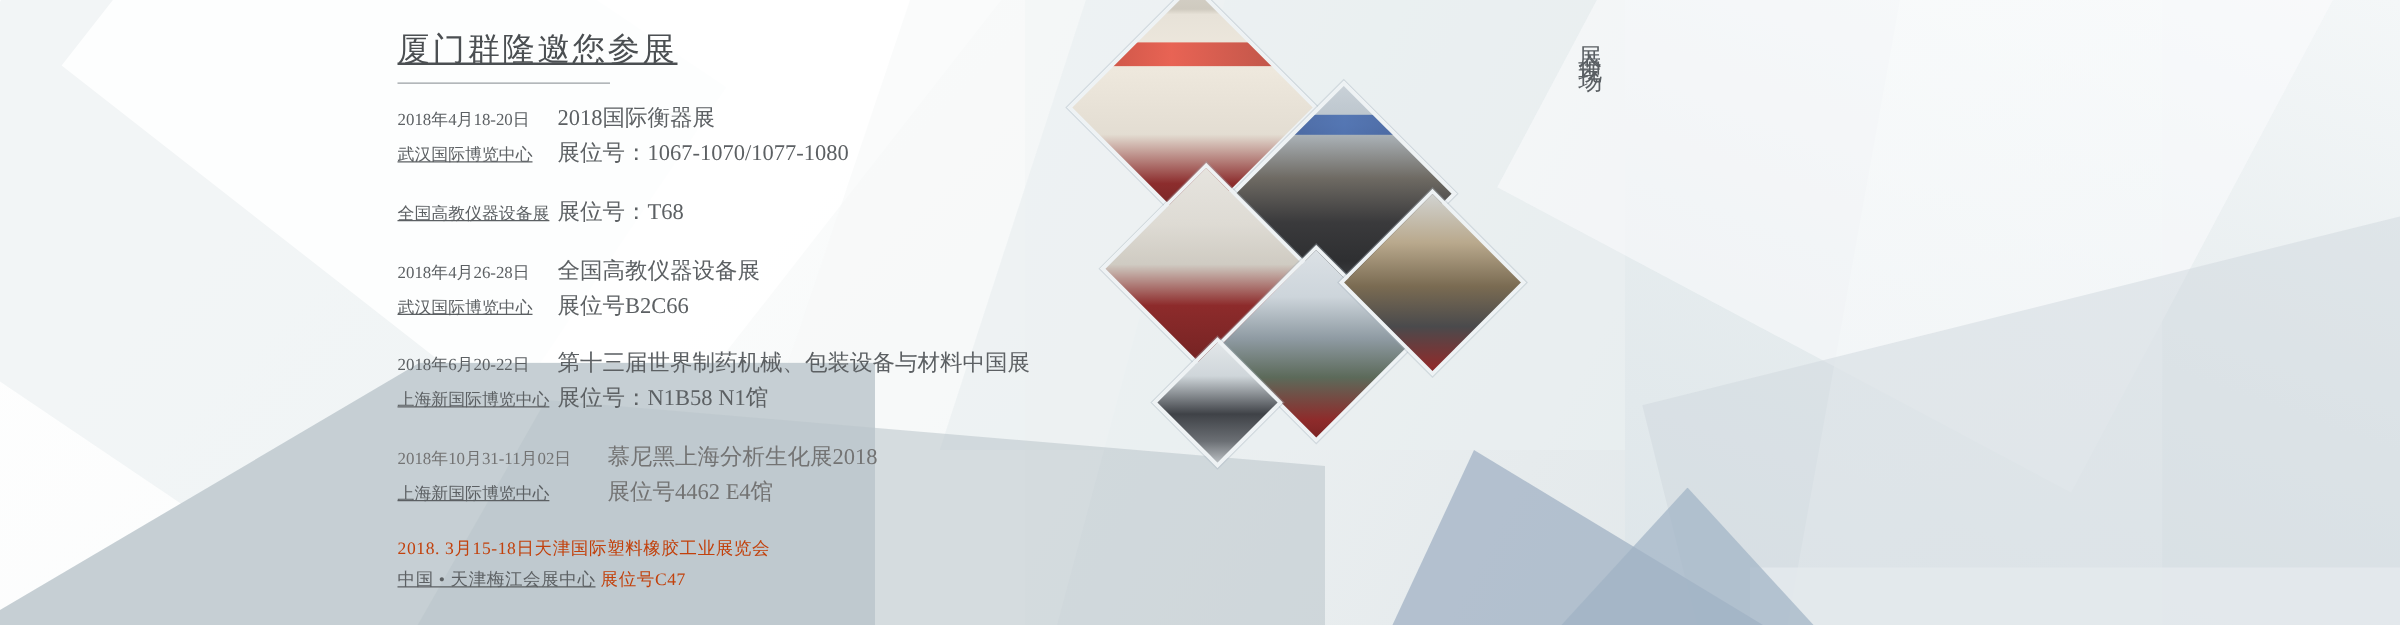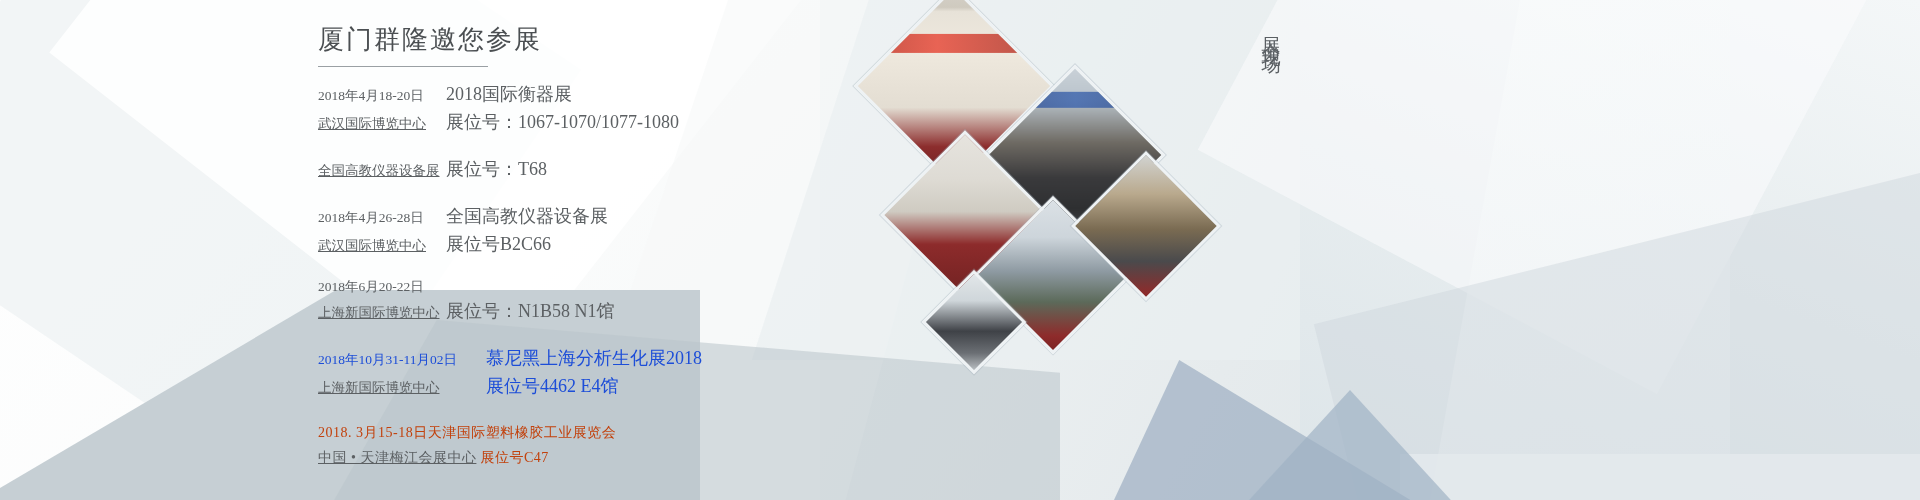--- a/index.html
+++ b/index.html
@@ -46,33 +46,33 @@
          background:linear-gradient(160deg,#fafcfc 0%,#eef3f5 100%); opacity:.6;
          clip-path:polygon(30% 0,100% 0,100% 100%,0 100%); }
   .f14 { left:560px; top:0; width:420px; height:500px;
          background:#f6f8f9; clip-path:polygon(40% 0,100% 0,68% 100%,0 100%); opacity:.6; }
 
   
   .content { position:absolute; left:318px; top:22px; width:780px; }
   .title {
     font-size:26px; color:#4b4f52; letter-spacing:2px;
     font-family:"Liberation Serif","DejaVu Serif",serif;
-    padding-bottom:9px; font-weight:400;
+    padding-bottom:9px; font-weight:400;text-decoration:underline;
   }
   .title-rule { width:170px; height:1px; background:#9aa0a4; margin-bottom:14px; }
 
   .event { margin-bottom:19px; }
   .event .row { display:flex; align-items:baseline; line-height:1.55; white-space:nowrap; }
   .event .col-date { width:128px; flex:0 0 auto; font-size:13.5px; color:#5c6063; }
   .event .col-main { font-size:18px; color:#5c6063; }
   .event .row.venue .col-date { color:#5c6063;text-decoration:underline; }
 
   
   .event.on-dark .col-date,
-  .event.on-dark .col-main { color:#1d4ed8; }
+  .event.on-dark .col-main { color:#737373; }
   .event.last .col-date,
   .event.last .col-main { font-size:14px; color:#c2410c; letter-spacing:.5px; }
   .event.last .row { display:block; }
 
   
   .collage { position:absolute; left:845px; top:-5px; width:360px; height:420px; }
   .dia {
     position:absolute; overflow:hidden;
     transform:rotate(45deg);
     border:3px solid #eef2f4;
@@ -185,20 +185,21 @@
       </div>
       <div class="row venue">
         <span class="col-date">武汉国际博览中心</span>
         <span class="col-main">展位号B2C66</span>
       </div>
     </div>
 
     <div class="event">
       <div class="row">
         <span class="col-date">2018年6月20-22日</span>
+        <span class="col-main">第十三届世界制药机械、包装设备与材料中国展</span>
       </div>
       <div class="row venue">
         <span class="col-date">上海新国际博览中心</span>
         <span class="col-main">展位号：N1B58 N1馆</span>
       </div>
     </div>
 
     <div class="event on-dark">
       <div class="row">
         <span class="col-date" style="width:168px">2018年10月31-11月02日</span>

